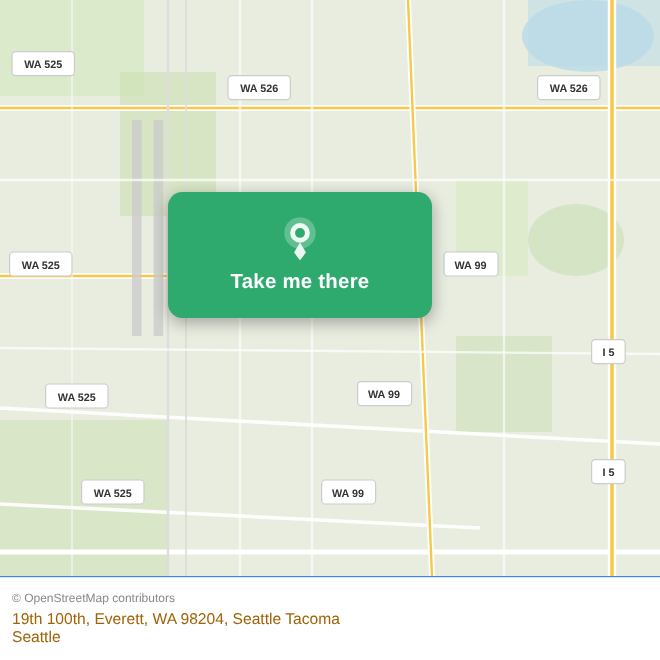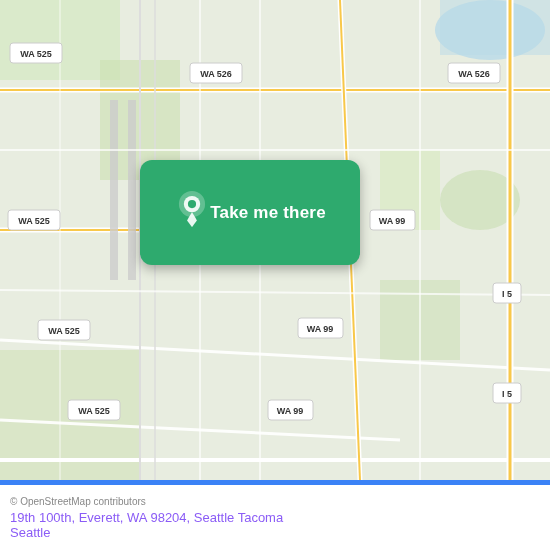--- a/index.html
+++ b/index.html
@@ -31,21 +31,21 @@
     
     #take-me-there-btn {
       position: absolute;
       top: 160px;
       left: 140px;
       width: 220px;
       height: 105px;
       background: #2eaa6e;
       border-radius: 12px;
       display: flex;
-      flex-direction: row;
+      flex-direction: column;
       align-items: center;
       justify-content: center;
       cursor: pointer;
       border: none;
       box-shadow: 0 4px 12px rgba(0,0,0,0.3);
     }
 
     #take-me-there-btn .pin-icon {
       width: 36px;
       height: 36px;
@@ -61,37 +61,37 @@
 
     
     #bottom-bar {
       width: 550px;
       height: 70px;
       background: white;
       display: flex;
       align-items: center;
       justify-content: space-between;
       padding: 0 14px 0 10px;
-      border-top: 5px solid #3b82f6;
+      border-top: 1px solid #3b82f6;
     }
 
     #bottom-bar .address-section {
       display: flex;
       flex-direction: column;
     }
 
     #bottom-bar .copyright {
       font-size: 10px;
       color: #888;
       margin-bottom: 3px;
     }
 
     #bottom-bar .address-text {
       font-size: 13px;
-      color: #8b5cf6;
+      color: #a16207;
       font-weight: 400;
     }
 
     #moovit-logo {
       display: flex;
       align-items: center;
       gap: 4px;
     }
 
     .moovit-icon {

